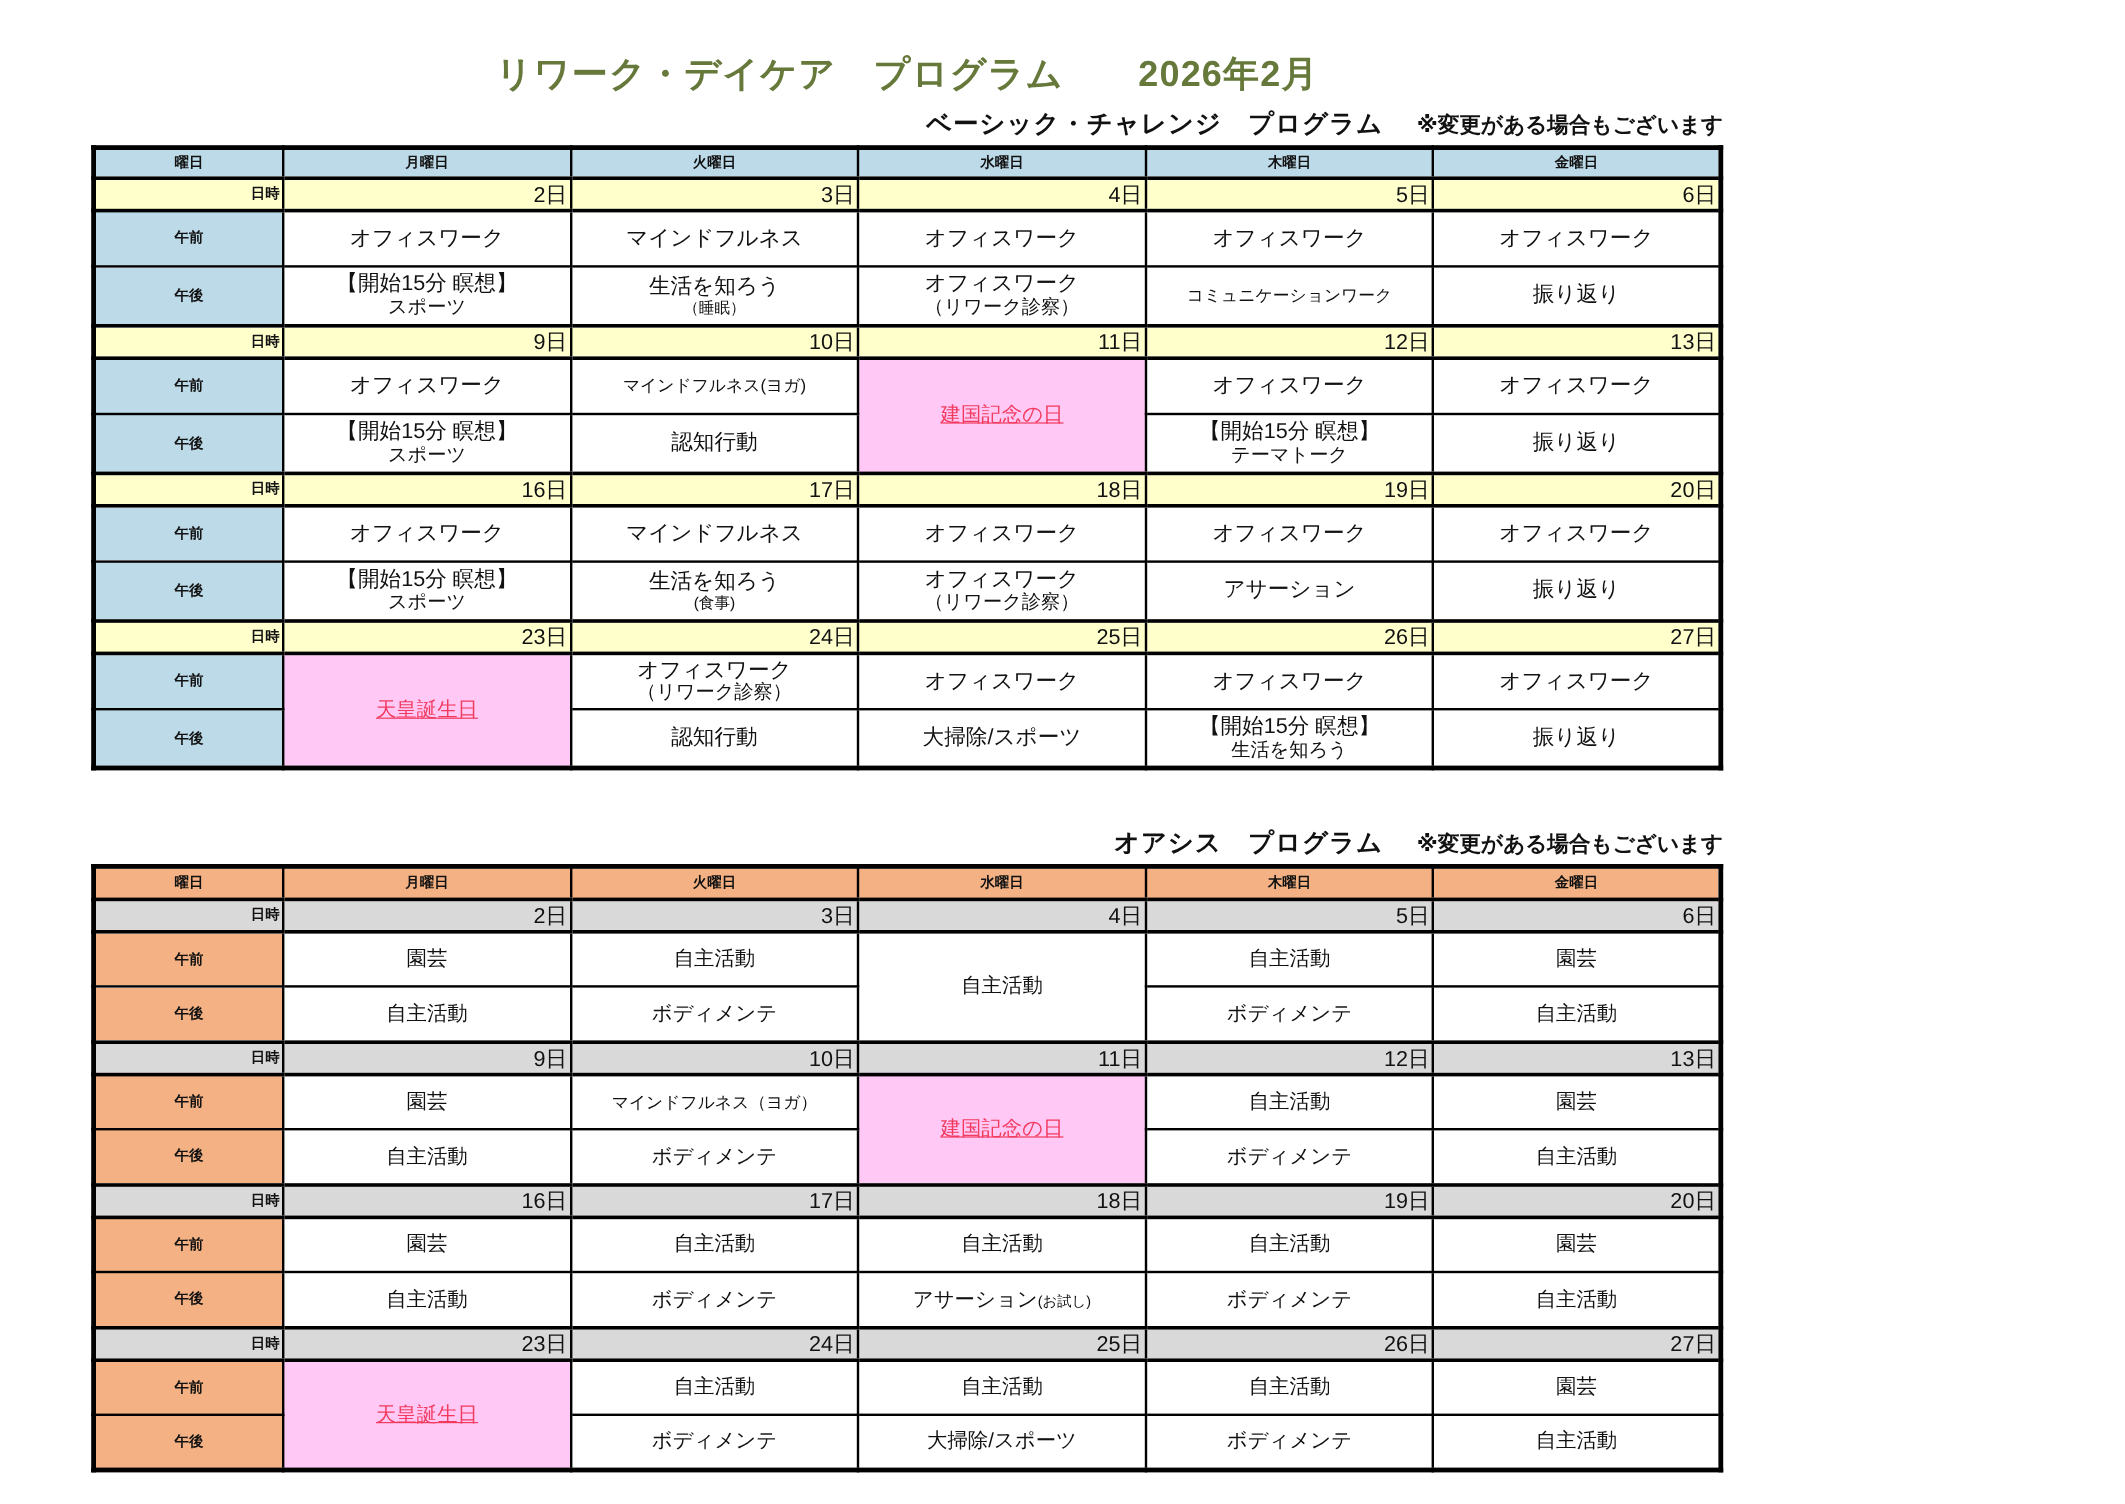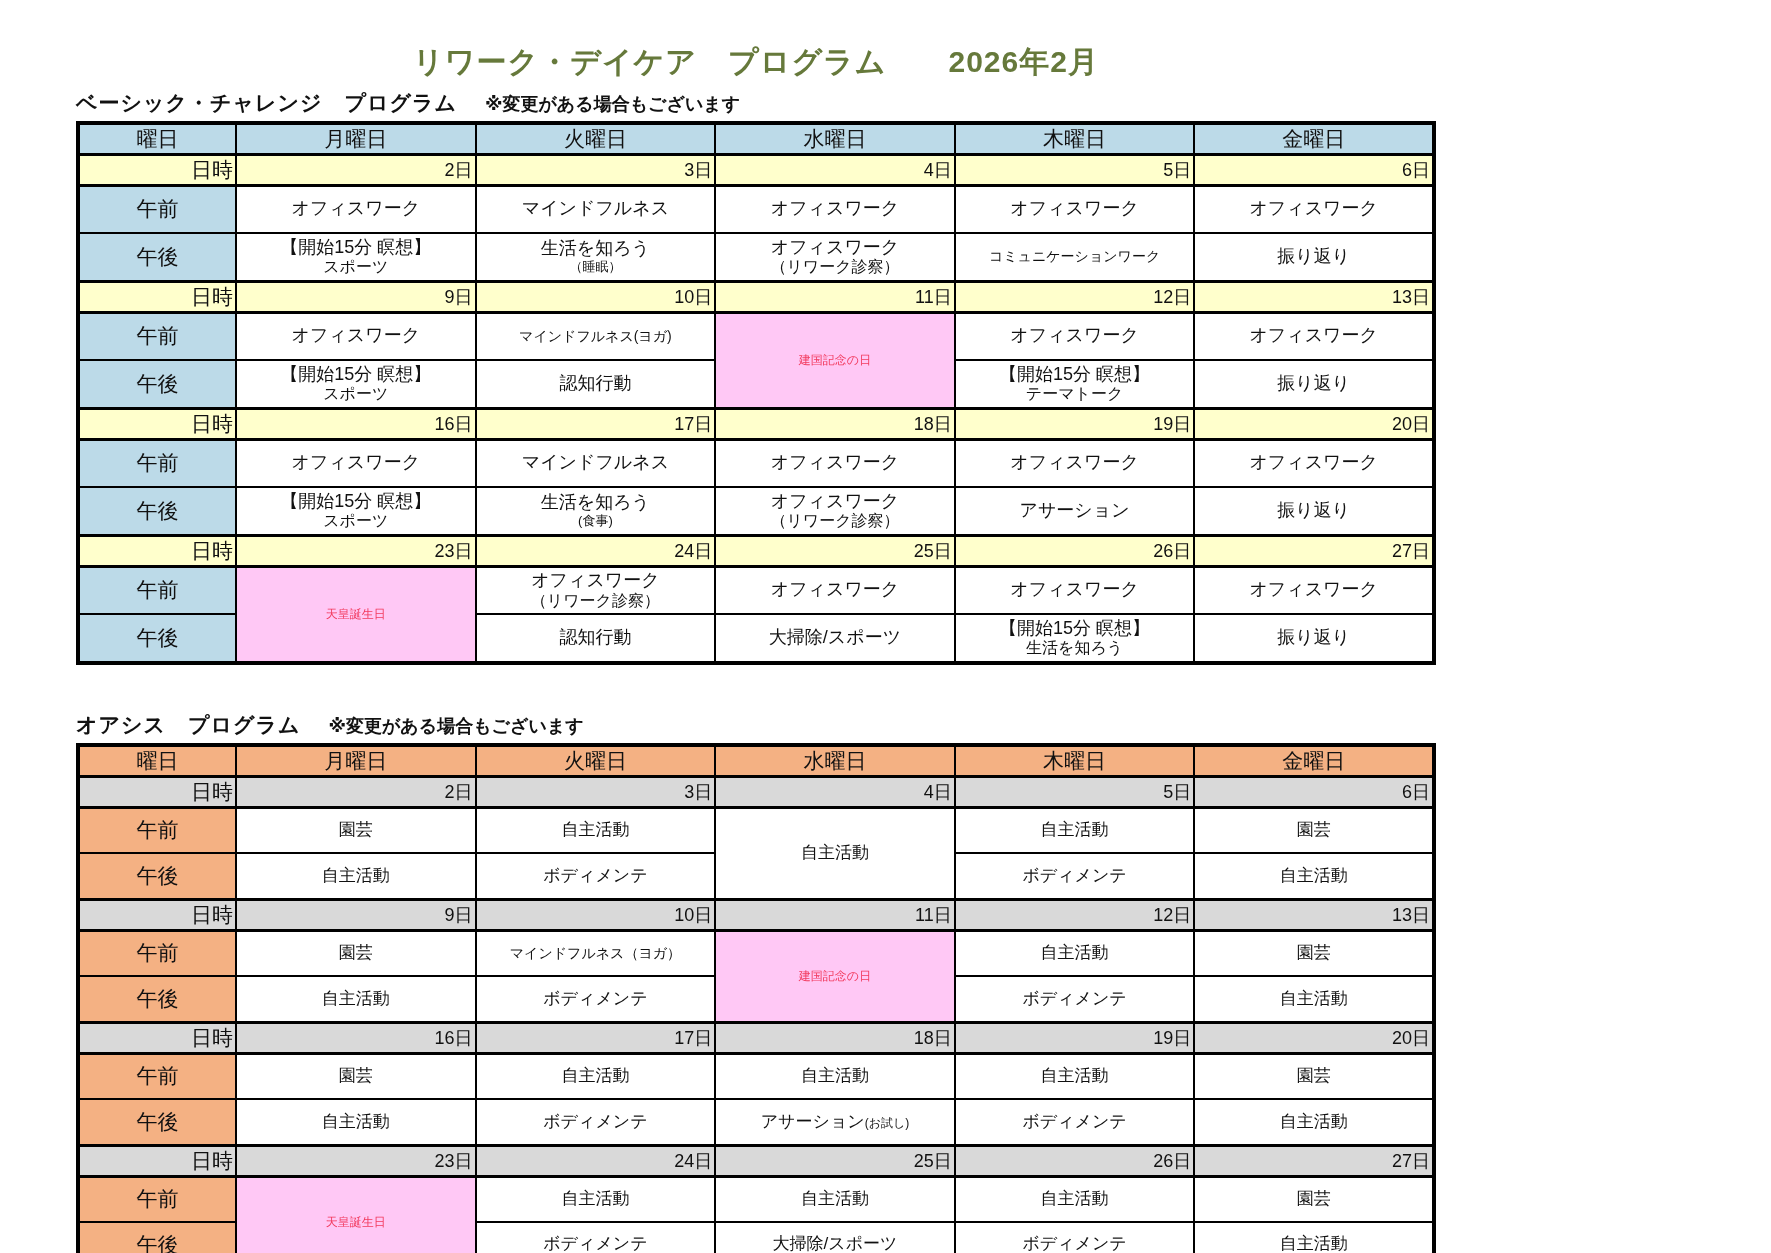--- a/index.html
+++ b/index.html
@@ -11,21 +11,21 @@
   .content{width:1360px;margin-left:76px;padding-top:42px;}
 
   .page-title{
     text-align:center;
     font-size:30px;font-weight:bold;
     color:var(--title-green,#66793B);
     letter-spacing:1px;
     margin:0 0 6px 0;
   }
   .tbl-heading{
-    text-align:left;
+    text-align:right;
     margin:0 0 4px 0;
     white-space:nowrap;
   }
   .tbl-heading .hd{font-size:21px;font-weight:bold;letter-spacing:1px;}
   .tbl-heading .note{font-size:18px;font-weight:bold;margin-left:28px;}
 
   table.sched{
     width:1360px;table-layout:fixed;
     border-collapse:collapse;
     border:4px solid #000;
@@ -48,31 +48,31 @@
   .t2 tr.day th{background:var(--orange,#F4B183);}
   .t2 tr.date th, .t2 tr.date td{background:var(--gray,#D9D9D9);}
   .t2 tr.am th, .t2 tr.pm th{background:var(--orange,#F4B183);}
 
   
   .t1 tr.day{height:25px;}  .t1 tr.date{height:23px;}
   .t1 tr.am{height:47px;}   .t1 tr.pm{height:49px;}
   .t2 tr.day{height:27px;}  .t2 tr.date{height:26px;}
   .t2 tr.am{height:46px;}   .t2 tr.pm{height:46px;}
 
-  table.sched th{font-size:21px;font-weight:normal;}
+  table.sched th{font-size:12px;font-weight:bold;}
   tr.date td{font-size:18px;}
   .l1{font-size:18px;line-height:1.2;}
   .l2{font-size:16px;line-height:1.15;}
   .t2 .l1, .t2 .l2{font-size:17px;}
   .l2.sm{font-size:13px;}
   td.small .l1{font-size:14px;}
   .sfx{font-size:12px;}
 
   td.holiday{background:var(--pink,#FFC8F5);}
-  td.holiday .l1{color:var(--red,#F23A5E);font-size:12px;}
+  td.holiday .l1{color:var(--red,#F23A5E);font-size:17px;text-decoration:underline;}
 
   .gap{height:46px;}
 </style>
 </head>
 <body>
 
 <div class="content">
 
   <h1 class="page-title">リワーク・デイケア　プログラム　　2026年2月</h1>
 

